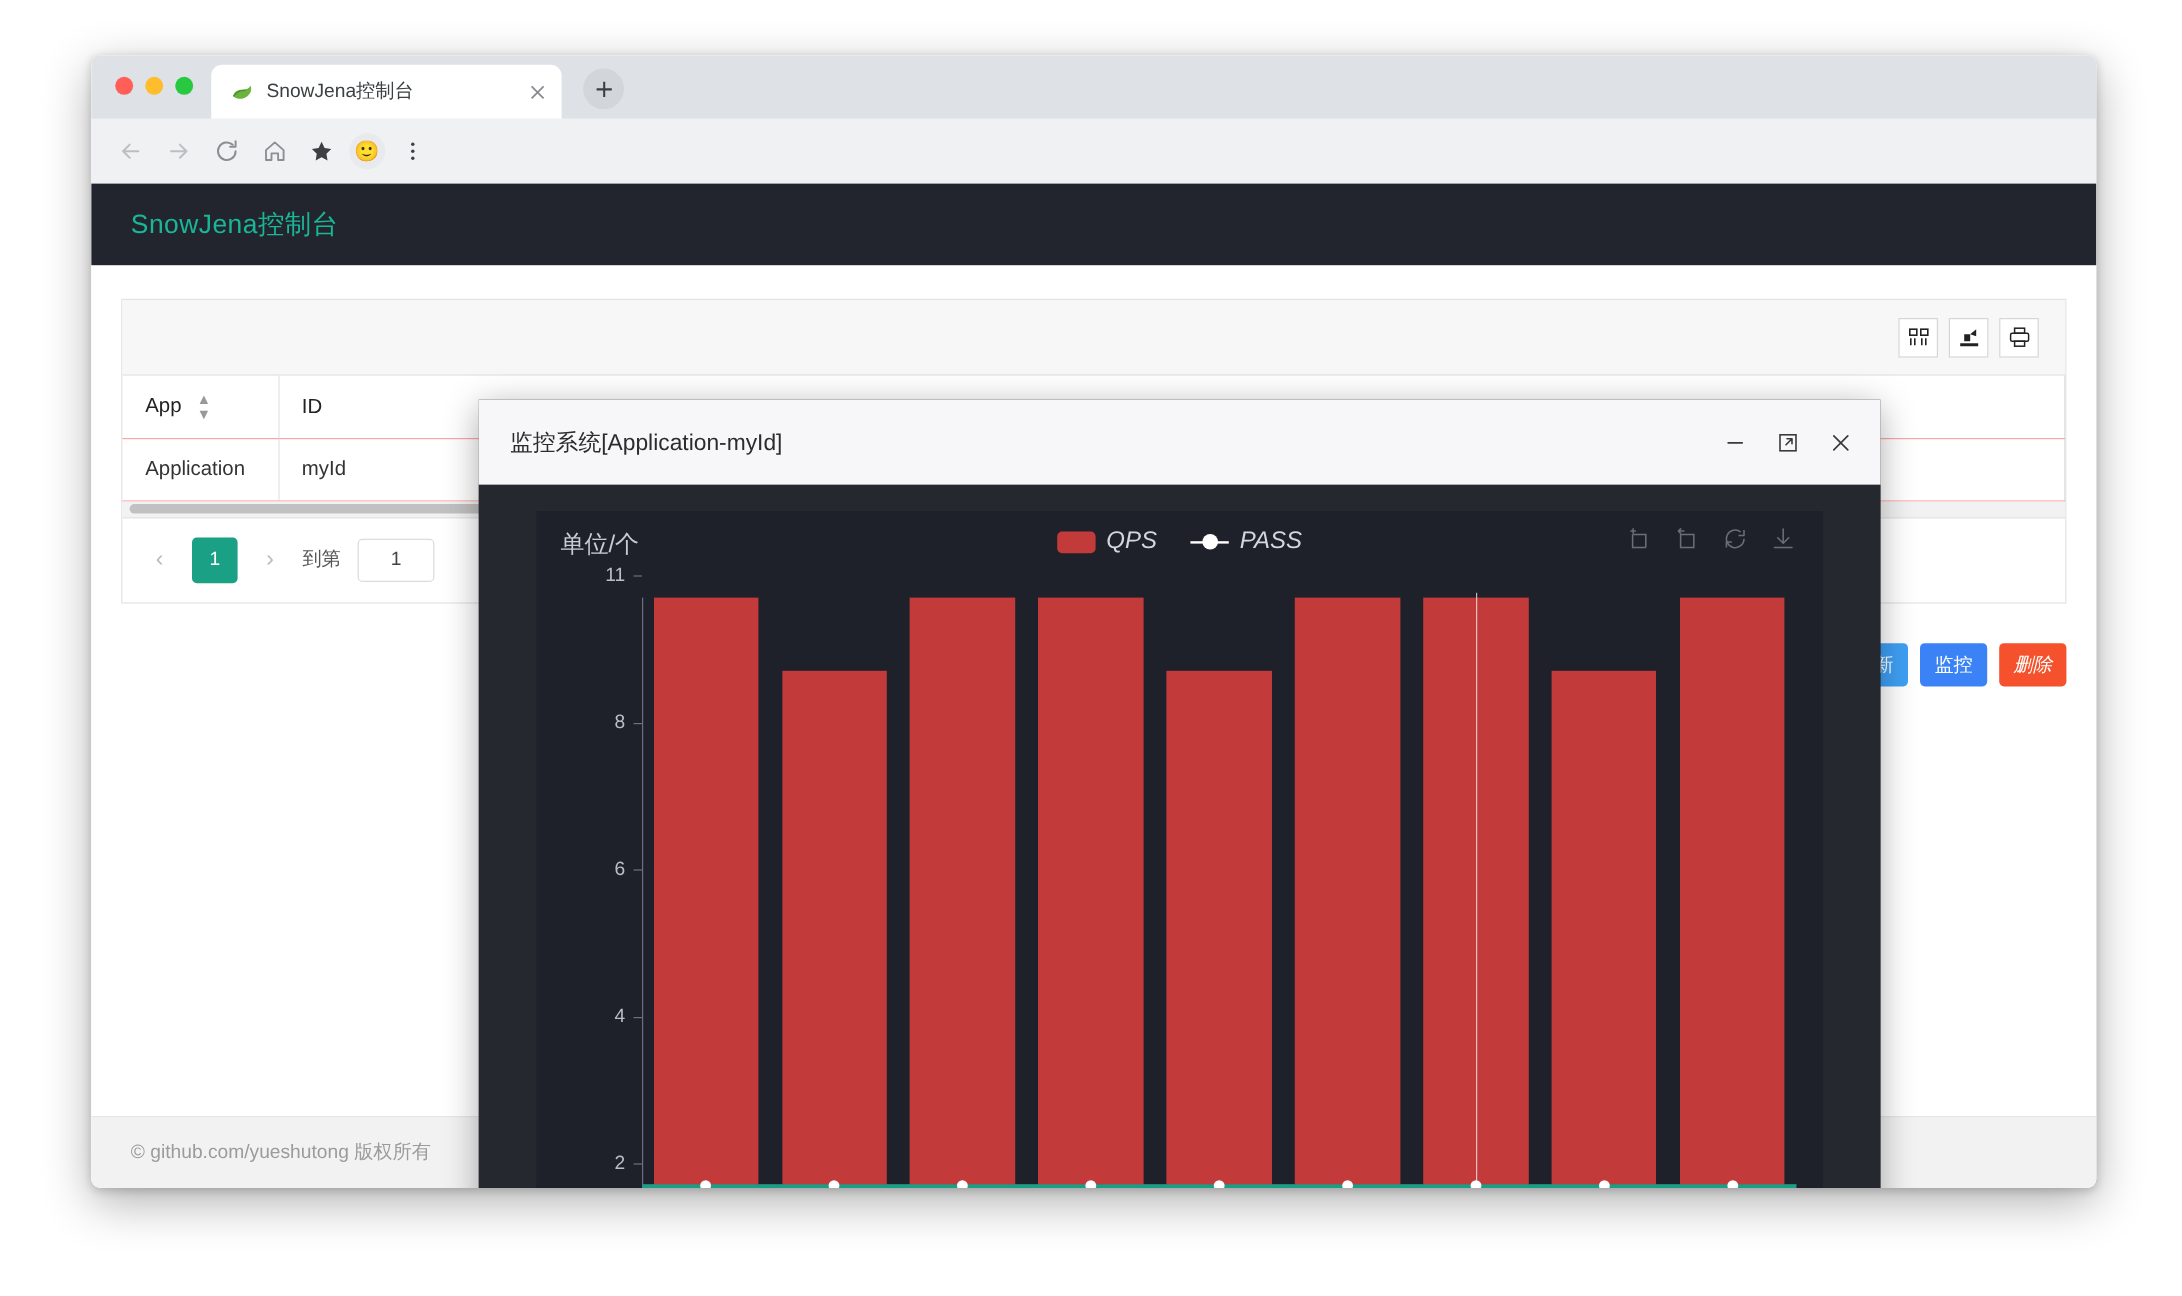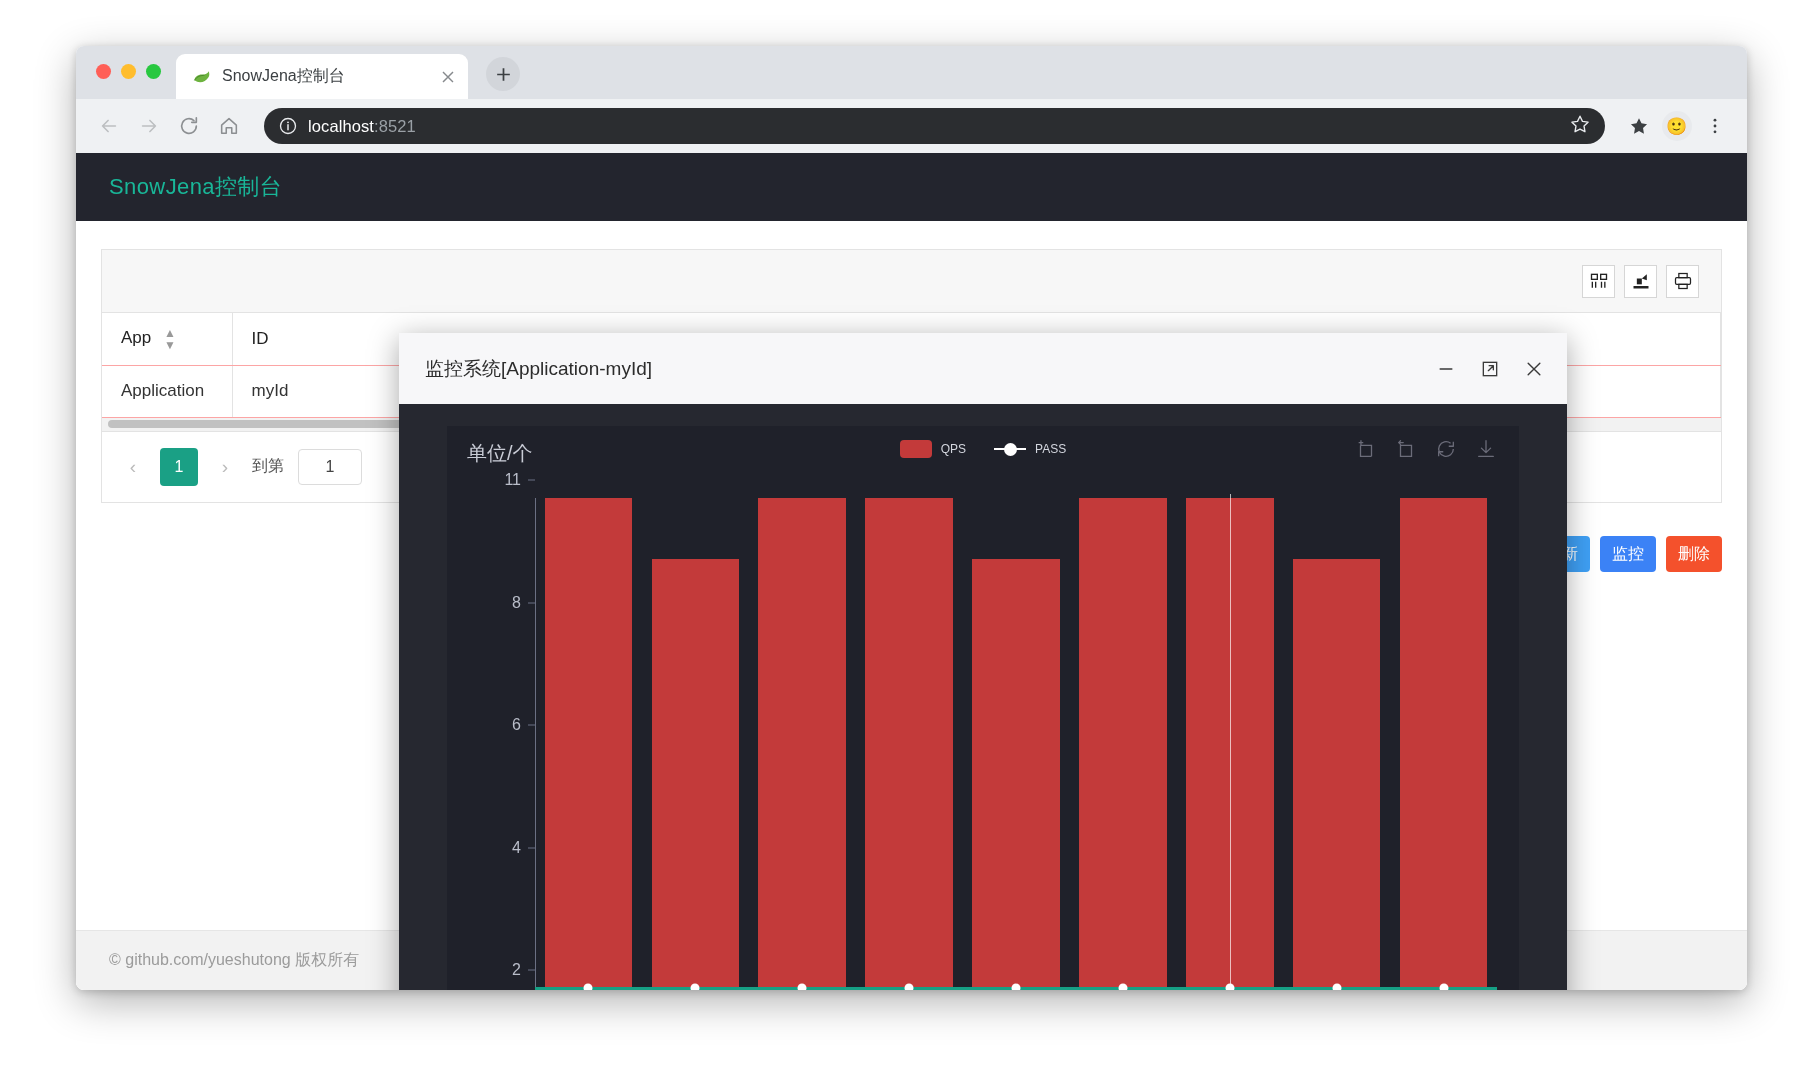--- a/index.html
+++ b/index.html
@@ -168,21 +168,21 @@
     height: 36px; min-width: 56px;
     border-radius: 4px; border: none;
     color: #fff; font-size: 16px;
     padding: 0 12px;
     display: flex; align-items: center; justify-content: center;
     font-family: "Liberation Sans", sans-serif;
   }
   .btn.orange { background: #f0ad4e; }
   .btn.blue   { background: #3fa0f5; }
   .btn.teal   { background: #3b82f6; }
-  .btn.red    { background: #f4512c; }
+  .btn.red    { background: #f4512c; font-style: italic; }
 
   .page-footer {
     position: absolute; left: 0; right: 0; bottom: 0;
     height: 60px; background: #f2f2f2;
     border-top: 1px solid #e6e6e6;
     display: flex; align-items: center; padding-left: 33px;
     font-size: 16px; color: #9b9b9b;
   }
 
   
@@ -215,21 +215,21 @@
     display: flex; align-items: center; justify-content: center; gap: 28px;
   }
   .lg-item { display: flex; align-items: center; gap: 9px; }
   .lg-swatch { width: 32px; height: 18px; border-radius: 4px; }
   .lg-line { position: relative; width: 32px; height: 18px; display: flex; align-items: center; justify-content: center; }
   .lg-line::before {
     content: ""; position: absolute; left: 0; right: 0; top: 50%;
     height: 2px; background: #ffffff; transform: translateY(-50%);
   }
   .lg-dot { position: relative; width: 13px; height: 13px; border-radius: 50%; background: #fff; }
-  .lg-text { font-size: 12px; color: #d3d6de; }
+  .lg-text { font-size: 20px; color: #d3d6de; font-style: italic; }
 
   .chart-tools {
     position: absolute; right: 22px; top: 12px;
     display: flex; align-items: center; gap: 18px;
   }
   .ct-icon { width: 22px; height: 22px; opacity: .55; }
 
   
   .plot {
     position: absolute;
@@ -324,35 +324,20 @@
         <path d="M20 12a8 8 0 1 1-2.6-5.9" stroke="#3c4043" stroke-width="1.8" fill="none" stroke-linecap="round"></path>
         <path d="M20 3v5h-5" stroke="#3c4043" stroke-width="1.8" fill="none" stroke-linecap="round" stroke-linejoin="round"></path>
       </svg>
     </div>
     <div class="nav-btn">
       <svg width="22" height="22" viewBox="0 0 24 24">
         <path d="M4 11l8-7 8 7v9h-5v-6H9v6H4z" stroke="#3c4043" stroke-width="1.7" fill="none" stroke-linejoin="round"></path>
       </svg>
     </div>
 
-    <div class="omnibox">
-      <svg width="20" height="20" viewBox="0 0 24 24">
-        <circle cx="12" cy="12" r="9" stroke="#e8eaed" stroke-width="1.6" fill="none"></circle>
-        <path d="M12 10.5v6" stroke="#e8eaed" stroke-width="1.8" stroke-linecap="round"></path>
-        <circle cx="12" cy="7.6" r="1.1" fill="#e8eaed"></circle>
-      </svg>
-      <span class="omni-url">
-        <span class="host">localhost</span><span class="port">:8521</span>
-      </span>
-      <span class="omni-star">
-        <svg width="22" height="22" viewBox="0 0 24 24">
-          <path d="M12 3.5l2.7 5.6 6.1.9-4.4 4.3 1 6.1-5.4-2.9-5.4 2.9 1-6.1L3.2 10l6.1-.9z" stroke="#e8eaed" stroke-width="1.5" fill="none" stroke-linejoin="round"></path>
-        </svg>
-      </span>
-    </div>
 
     <div class="tb-icon">
       <svg width="22" height="22" viewBox="0 0 24 24">
         <path d="M12 3.5l2.7 5.6 6.1.9-4.4 4.3 1 6.1-5.4-2.9-5.4 2.9 1-6.1L3.2 10l6.1-.9z" fill="#3c4043"></path>
       </svg>
     </div>
     <div class="tb-icon">
       <span class="avatar-btn">🙂</span>
     </div>
     <div class="tb-icon">

